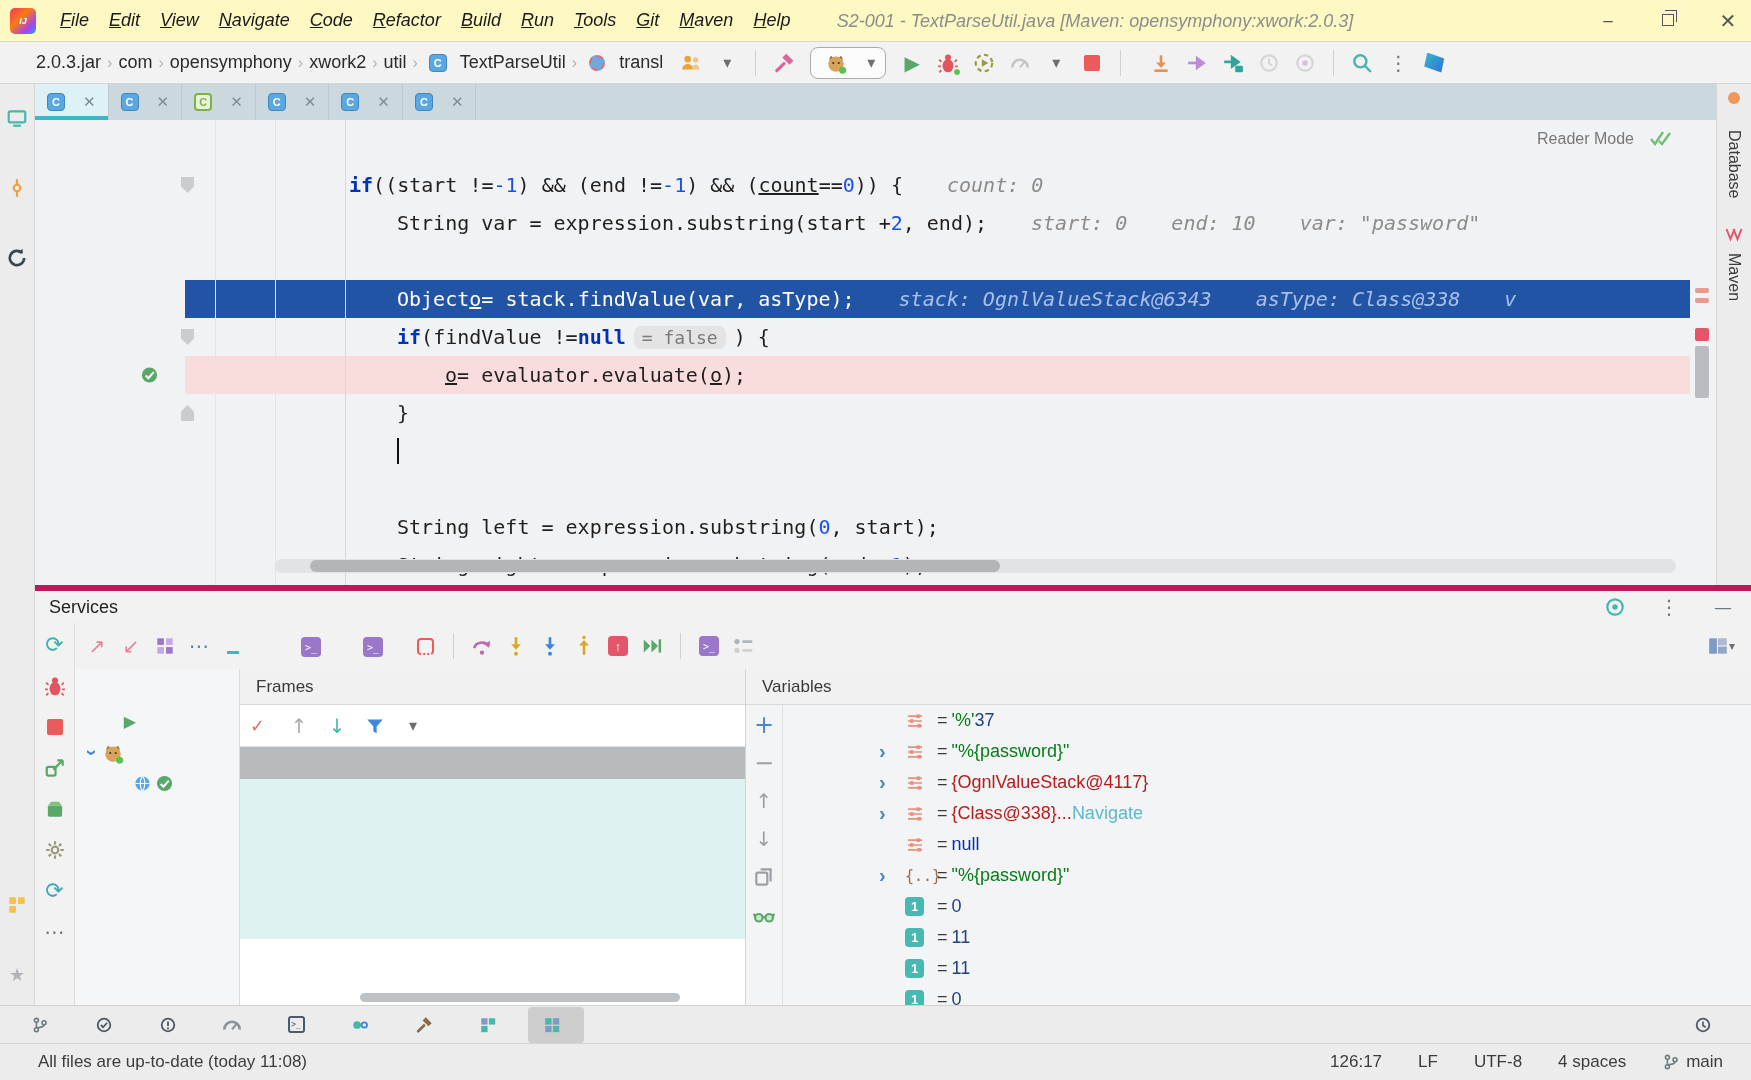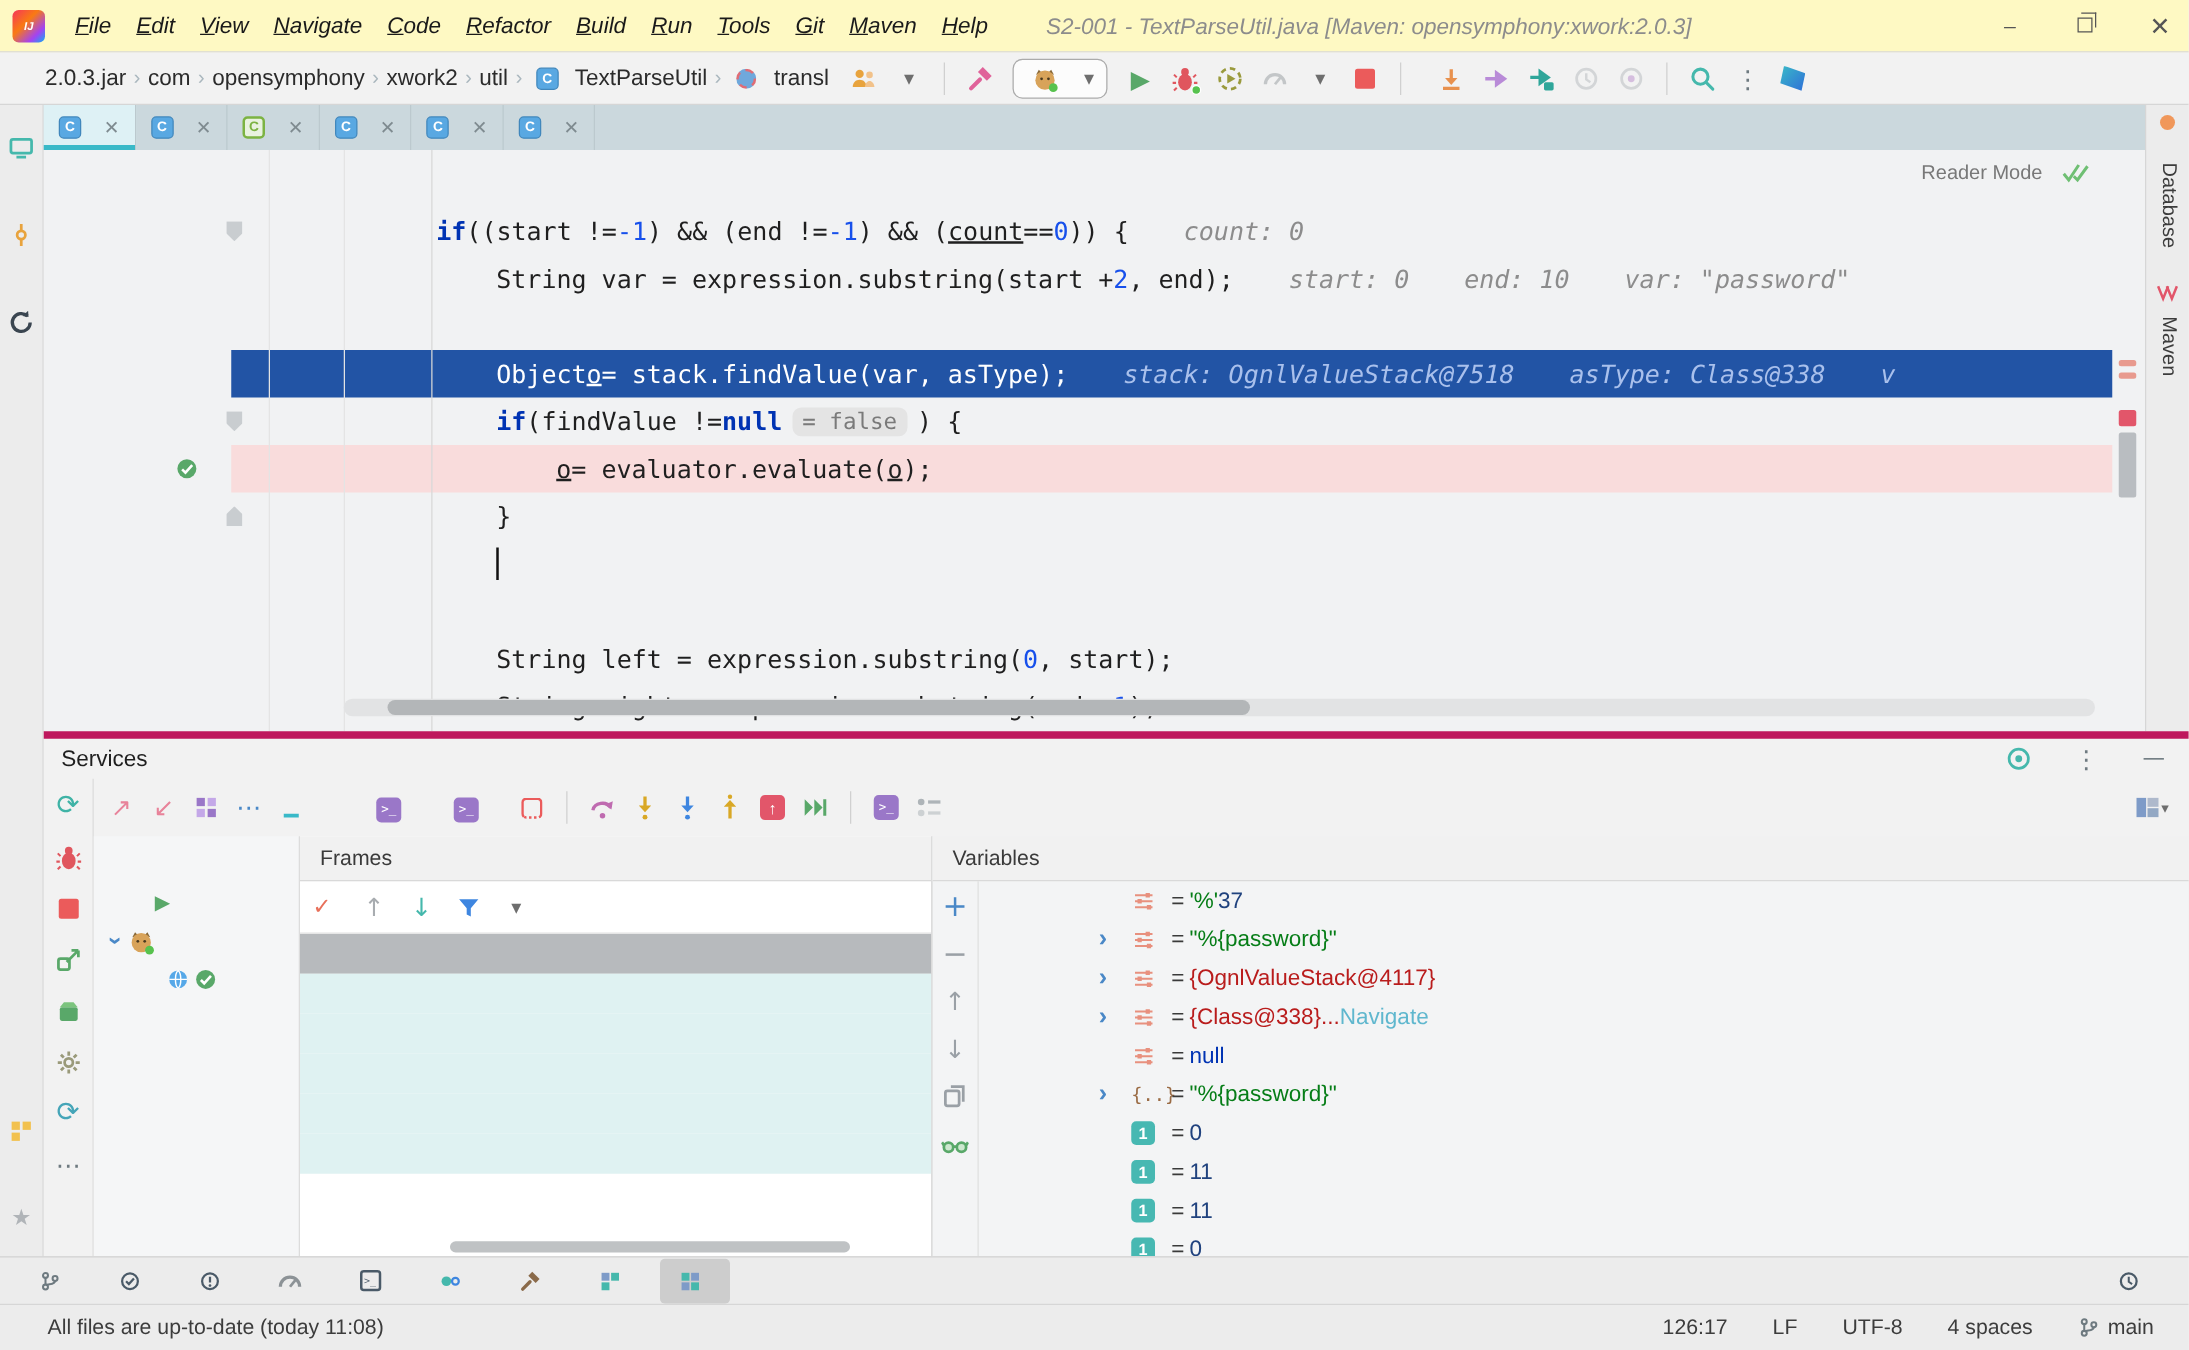--- a/index.html
+++ b/index.html
@@ -443,21 +443,21 @@
           <span class="lband" style="padding-left: 212px;"></span>
         </div>
         <div class="cline">
           <span class="lgutter">
             <span class="lnum"></span>
           </span>
           <span class="lband exec" style="padding-left: 212px;">
             <span class="seg ">Object </span>
             <span class="seg u">o</span>
             <span class="seg "> = stack.findValue(var, asType);</span>
-            <span class="hint">stack: OgnlValueStack@7518</span>
+            <span class="hint">stack: OgnlValueStack@6343</span>
             <span class="hint">asType: Class@338</span>
             <span class="hint">v</span>
           </span>
         </div>
         <div class="cline">
           <span class="lgutter">
             <span class="lnum"></span>
             <span class="pennant down"></span>
           </span>
           <span class="lband" style="padding-left: 212px;">

